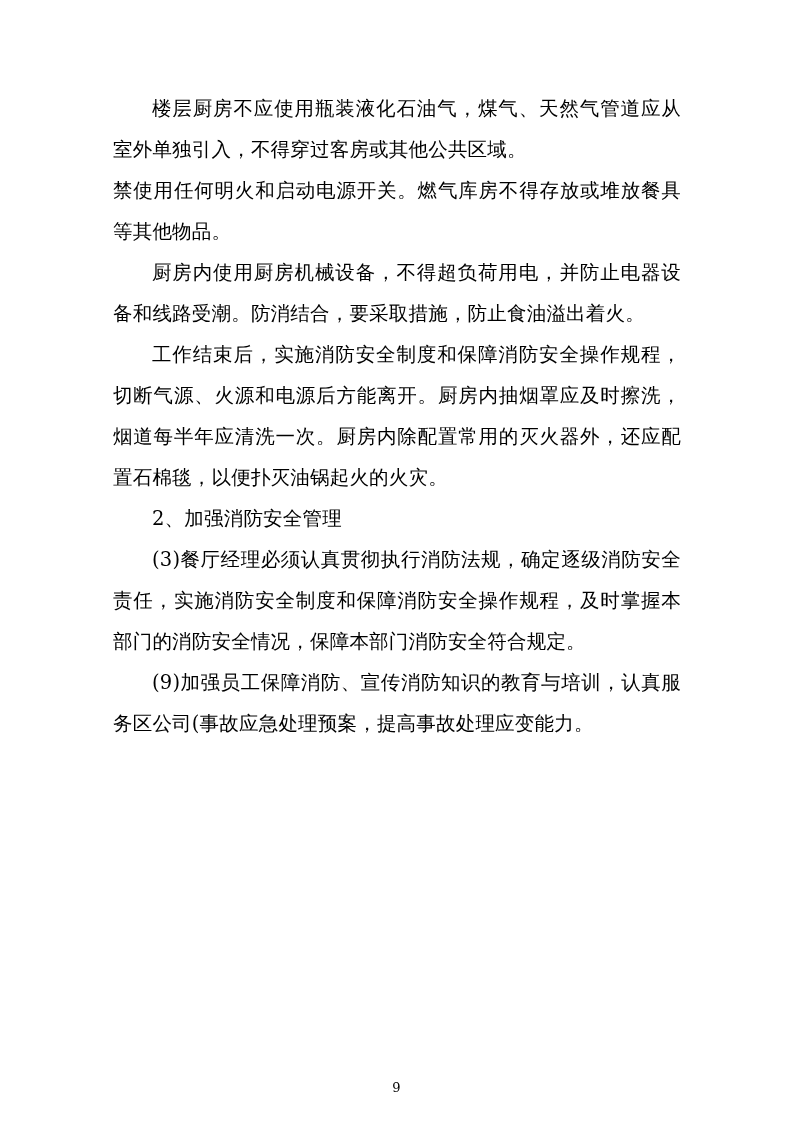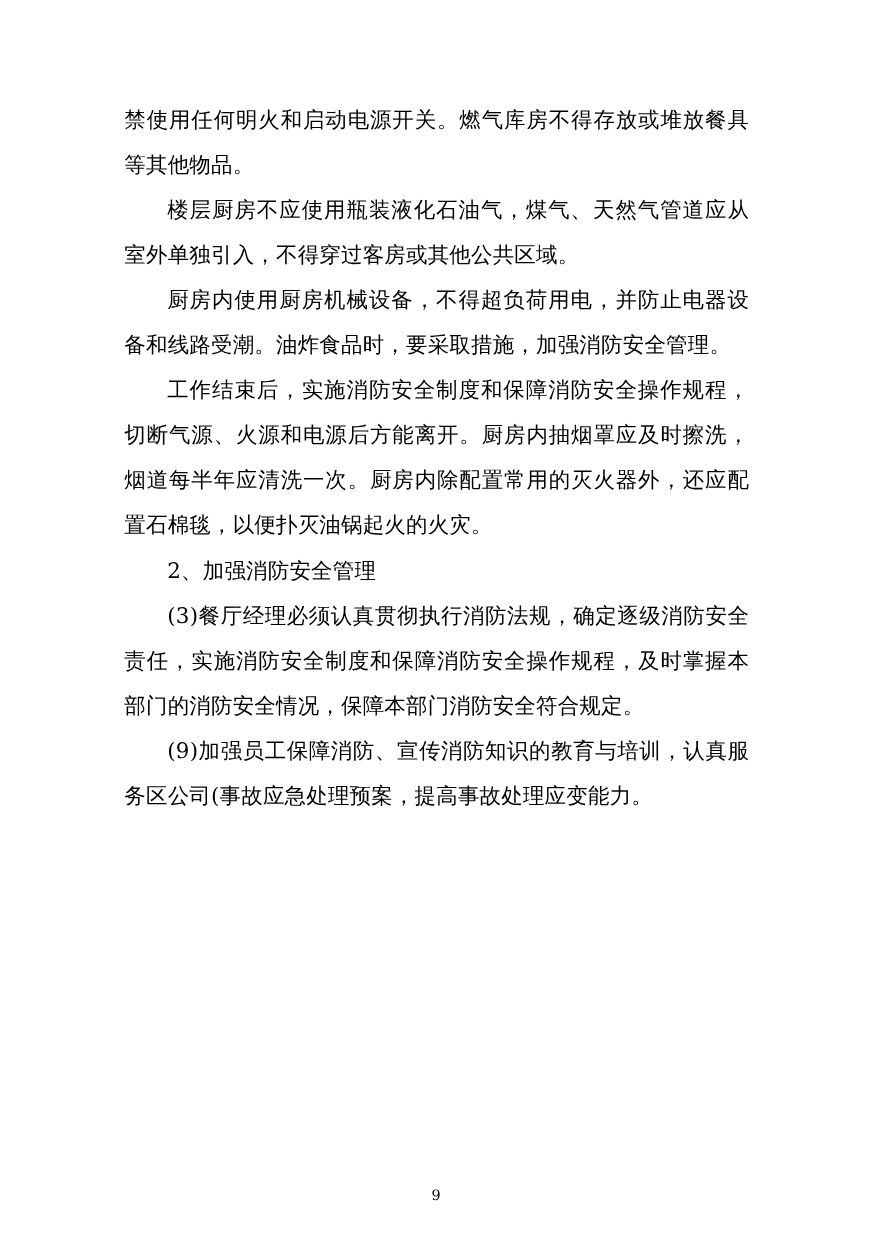--- a/index.html
+++ b/index.html
@@ -46,23 +46,23 @@
     font-size: 13px;
     color: #000000;
   }
 </style>
 </head>
 <body>
 
 <div class="page">
 
   <div class="content">
+    <p class="para indent">楼层厨房不应使用瓶装液化石油气，煤气、天然气管道应从室外单独引入，不得穿过客房或其他公共区域。</p>
     <p class="para">禁使用任何明火和启动电源开关。燃气库房不得存放或堆放餐具等其他物品。</p>
-    <p class="para indent">楼层厨房不应使用瓶装液化石油气，煤气、天然气管道应从室外单独引入，不得穿过客房或其他公共区域。</p>
-    <p class="para indent">厨房内使用厨房机械设备，不得超负荷用电，并防止电器设备和线路受潮。油炸食品时，要采取措施，加强消防安全管理。</p>
+    <p class="para indent">厨房内使用厨房机械设备，不得超负荷用电，并防止电器设备和线路受潮。防消结合，要采取措施，防止食油溢出着火。</p>
     <p class="para indent">工作结束后，实施消防安全制度和保障消防安全操作规程，切断气源、火源和电源后方能离开。厨房内抽烟罩应及时擦洗，烟道每半年应清洗一次。厨房内除配置常用的灭火器外，还应配置石棉毯，以便扑灭油锅起火的火灾。</p>
     <p class="para indent">2、加强消防安全管理</p>
     <p class="para indent">(3)餐厅经理必须认真贯彻执行消防法规，确定逐级消防安全责任，实施消防安全制度和保障消防安全操作规程，及时掌握本部门的消防安全情况，保障本部门消防安全符合规定。</p>
     <p class="para indent">(9)加强员工保障消防、宣传消防知识的教育与培训，认真服务区公司(事故应急处理预案，提高事故处理应变能力。</p>
   </div>
 
   <div class="footer">9</div>
 
 </div>
 

